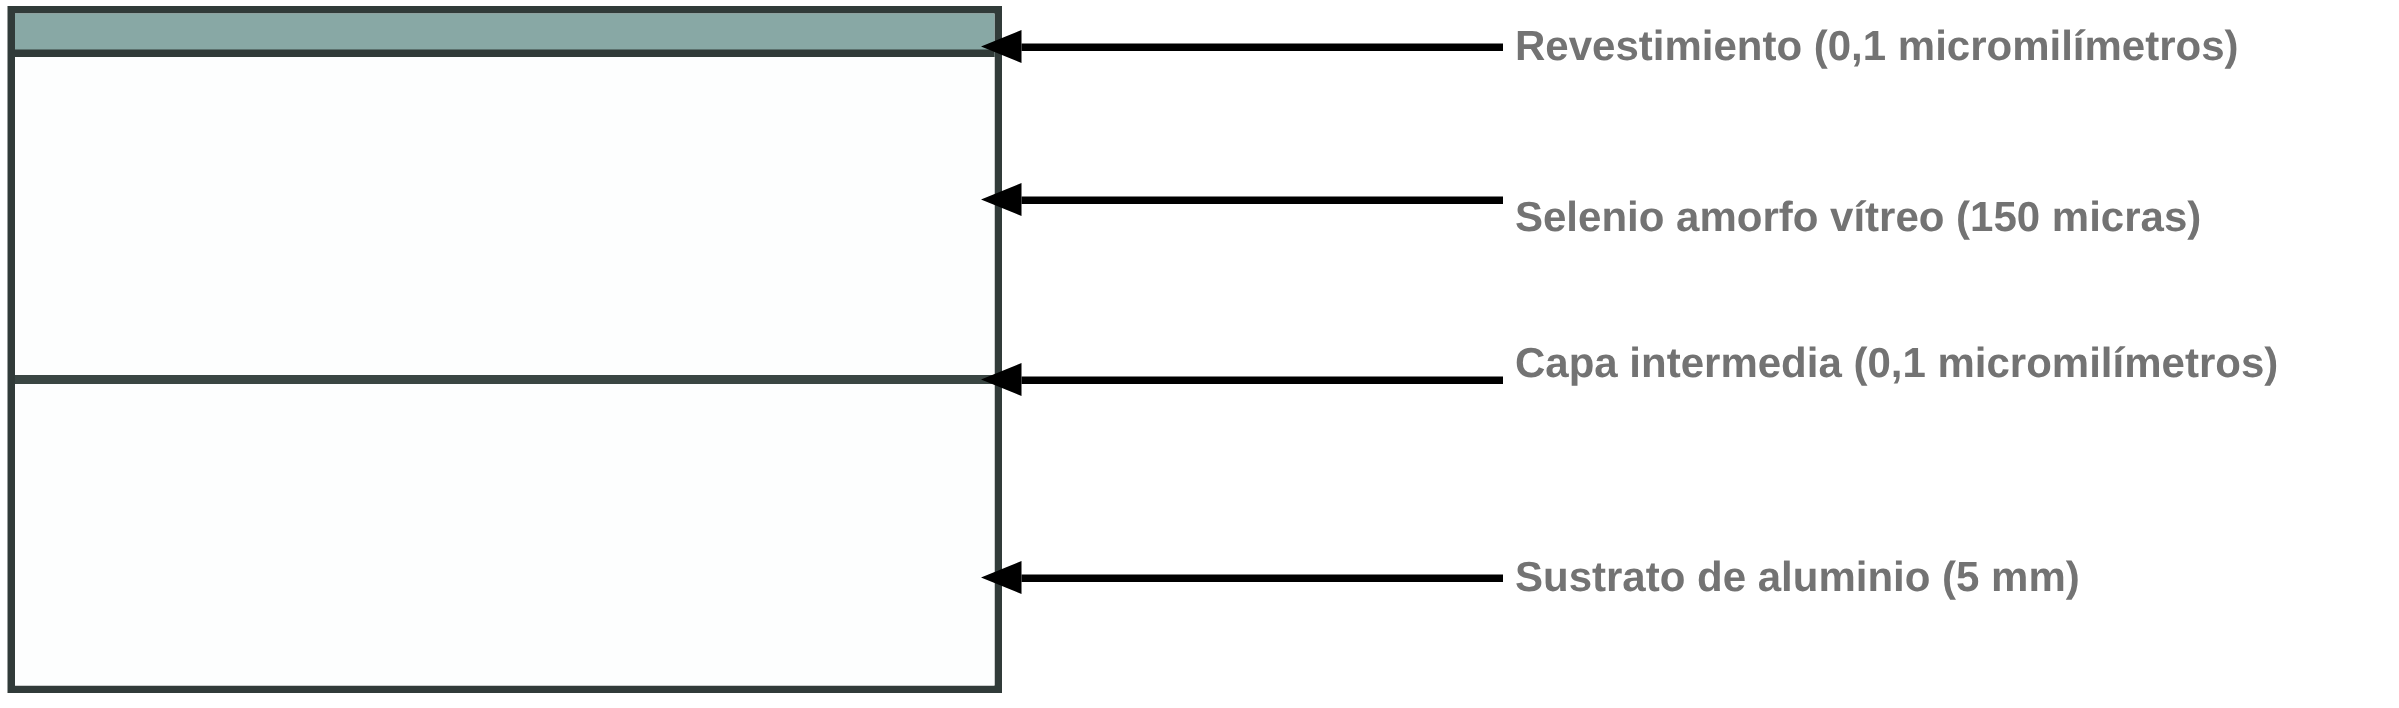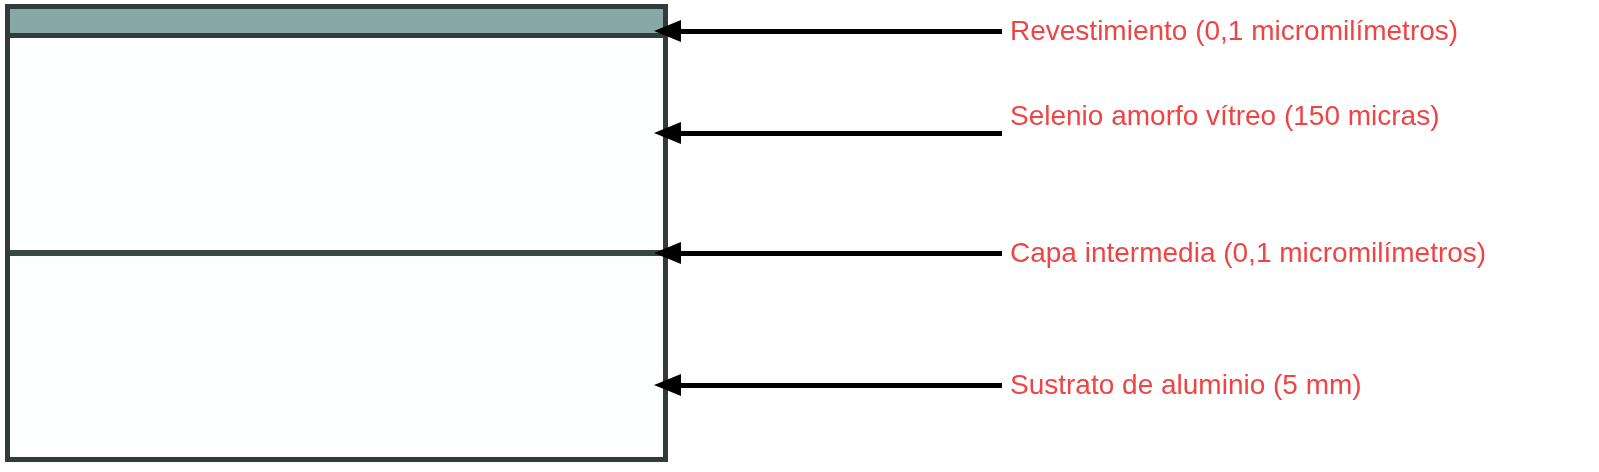--- a/index.html
+++ b/index.html
@@ -84,26 +84,27 @@
   .arrow-1 { top: 20px; }
   .arrow-2 { top: 122px; }
   .arrow-3 { top: 242px; }
   .arrow-4 { top: 374px; }
   
   .label {
     position: absolute;
     left: 1010px;
     font-size: 28px;
     line-height: 34px;
-    color: #ef4444;
+    color: #737373;
     white-space: nowrap;
+    font-weight: bold;
   }
   .label-1 { top: 14px; }
-  .label-2 { top: 99px; }
-  .label-3 { top: 236px; }
+  .label-2 { top: 128px; }
+  .label-3 { top: 225px; }
   .label-4 { top: 368px; }
 </style>
 </head>
 <body>
 
 <div class="stage">
 
   <div class="layer-box">
     <div class="coating-band"></div>
     <div class="selenium-region"></div>

